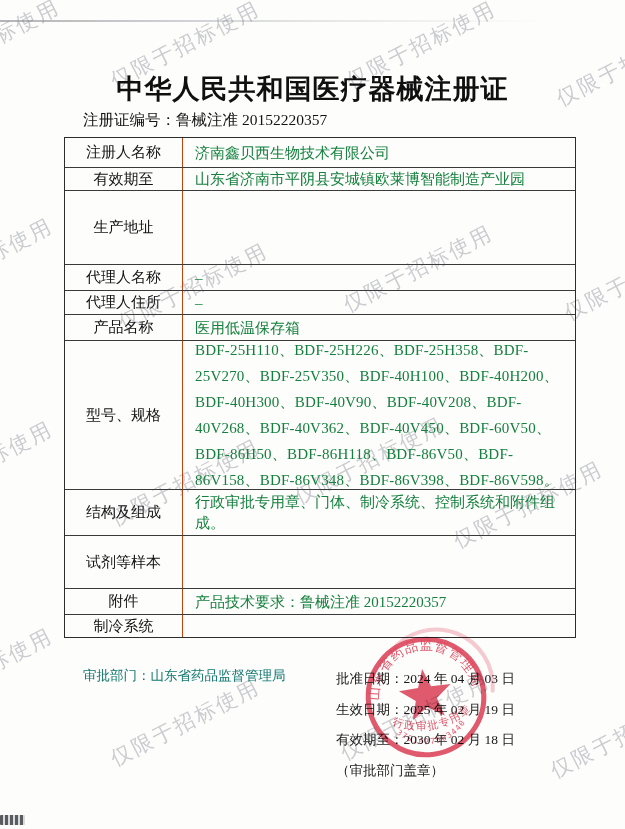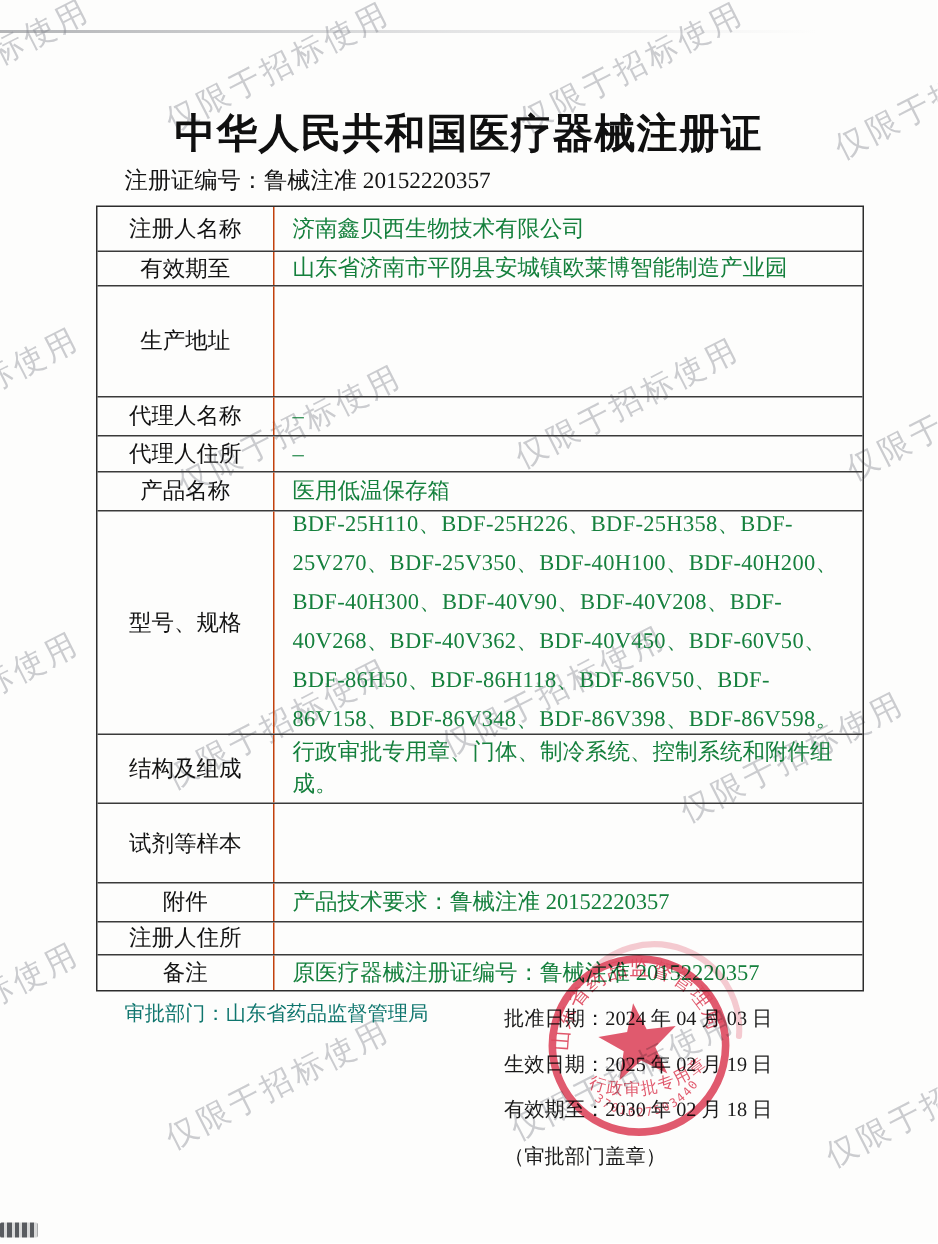--- a/index.html
+++ b/index.html
@@ -118,26 +118,22 @@
       <div class="tvalue">行政审批专用章、门体、制冷系统、控制系统和附件组成。</div>
     </div>
     <div class="trow" style="height:53px">
       <div class="tlabel">试剂等样本</div>
     </div>
     <div class="trow" style="height:26px">
       <div class="tlabel">附件</div>
       <div class="tvalue">产品技术要求：鲁械注准 20152220357</div>
     </div>
     <div class="trow" style="height:22px">
-      <div class="tlabel">注册人住所</div>
+      <div class="tlabel">制冷系统</div>
       <div class="tvalue"></div>
-    </div>
-    <div class="trow" style="height:23px">
-      <div class="tlabel">备注</div>
-      <div class="tvalue">原医疗器械注册证编号：鲁械注准 20152220357</div>
     </div>
   </div>
 
   <div class="dept">
     <span>审批部门：</span><span>山东省药品监督管理局</span>
   </div>
 
   <div class="dates">
     <div>
       <span>批准日期：</span><span>2024 年 04 月 03 日</span>

